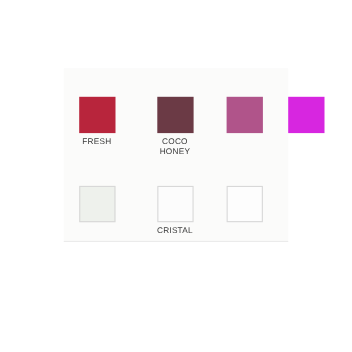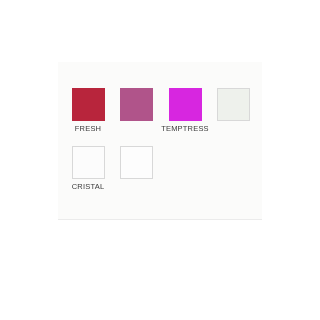--- a/index.html
+++ b/index.html
@@ -33,20 +33,21 @@
     top: 62px;
     width: 204px;
     height: 158px;
     box-sizing: border-box;
     padding: 26px 6px 0 6px;
     display: grid;
     grid-template-columns: repeat(4, 1fr);
     grid-template-rows: 58px 58px;
     column-gap: 2px;
     row-gap: 0px;
+    gap: 23px;
   }
 
   .swatch-cell {
     display: flex;
     flex-direction: column;
     align-items: center;
   }
 
   .swatch-chip {
     width: 33px;
@@ -76,28 +77,32 @@
 <div id="swatch-panel" style="background-color: rgb(251, 251, 250);"></div>
 
 <div id="swatch-grid">
 
   <div class="swatch-cell">
     <div class="swatch-chip" style="background-color: rgb(184, 37, 60);"></div>
     <div class="swatch-label">FRESH</div>
   </div>
 
 
+  <div class="swatch-cell">
+    <div class="swatch-chip" style="background-color: rgb(107, 58, 69);"></div>
+    <div class="swatch-label">COCO
+HONEY</div>
+  </div>
 
   <div class="swatch-cell">
     <div class="swatch-chip" style="background-color: rgb(176, 84, 138);"></div>
   </div>
 
   <div class="swatch-cell">
     <div class="swatch-chip" style="background-color: rgb(215, 38, 224);"></div>
-    <div class="swatch-label">TEMPTRESS</div>
   </div>
 
   <div class="swatch-cell">
     <div class="swatch-chip outlined" style="background-color: rgb(238, 241, 236);"></div>
   </div>
 
   <div class="swatch-cell">
     <div class="swatch-chip outlined" style="background-color: rgb(252, 252, 252);"></div>
     <div class="swatch-label">CRISTAL</div>
   </div>

